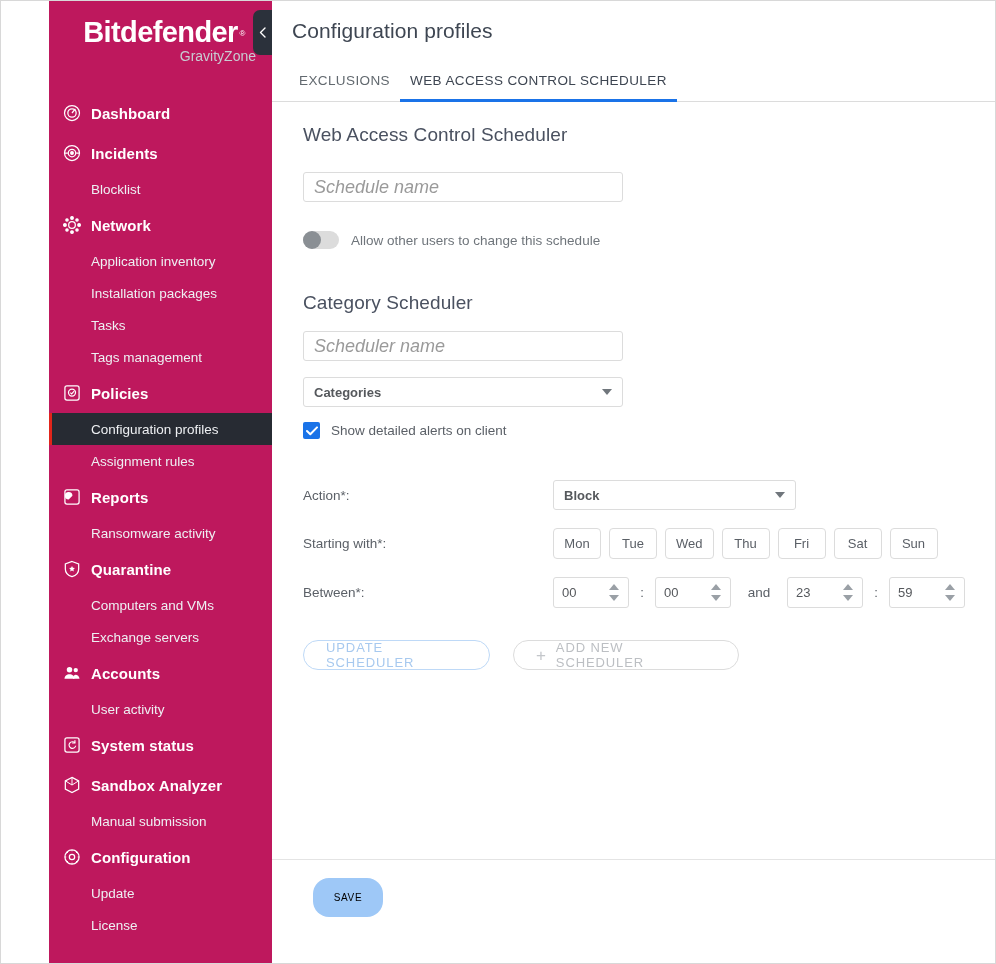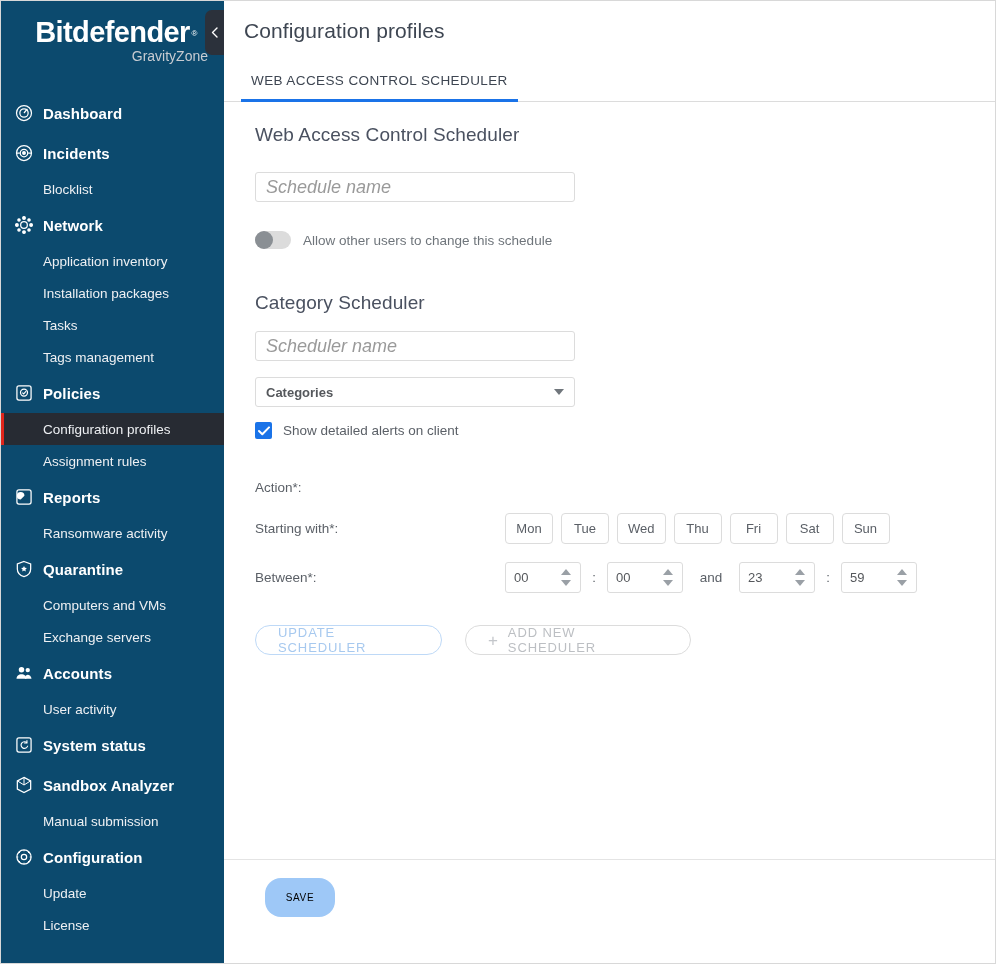--- a/index.html
+++ b/index.html
@@ -17,23 +17,24 @@
     width: 996px; height: 964px;
     display: flex;
     border: 1px solid #d8d8d8;
     background: #fff;
   }
 
   
   .sidebar {
     width: 223px;
     flex: 0 0 223px;
-    background: #0c4a6e;
+    background: #be185d;
     position: relative;
     overflow: hidden;
+    margin-left: 48px;
   }
   .brand {
     padding: 14px 0 8px 0;
     text-align: center;
   }
   .brand-name {
     color: #ffffff;
     font-size: 29px;
     font-weight: bold;
     letter-spacing: -0.6px;
@@ -557,20 +558,21 @@
       </div>
   </div>
 
   <div class="main">
 
     <div class="page-head">
       <div class="page-title">Configuration profiles</div>
     </div>
 
     <div class="tabs" id="tabs">
+        <div class="tab">EXCLUSIONS</div>
         <div class="tab active">WEB ACCESS CONTROL SCHEDULER</div>
       </div>
 
     <div class="content">
 
       <div class="section-title">Web Access Control Scheduler</div>
 
       <input class="txt-input" type="text" placeholder="Schedule name" style="">
 
       <div class="toggle-row">
@@ -599,20 +601,24 @@
               </svg>
           </span>
         </div>
         <div class="check-label">Show detailed alerts on client</div>
       </div>
 
       <div class="form-rows">
 
         <div class="frow">
           <div class="frow-label">Action*:</div>
+          <div class="select-box action-select">
+            <span>Block</span>
+            <span class="caret"></span>
+          </div>
         </div>
 
         <div class="frow" style="margin-top:18px;">
           <div class="frow-label">Starting with*:</div>
           <div class="days" id="days">
               <button class="day-btn">Mon</button>
               <button class="day-btn">Tue</button>
               <button class="day-btn">Wed</button>
               <button class="day-btn">Thu</button>
               <button class="day-btn">Fri</button>

